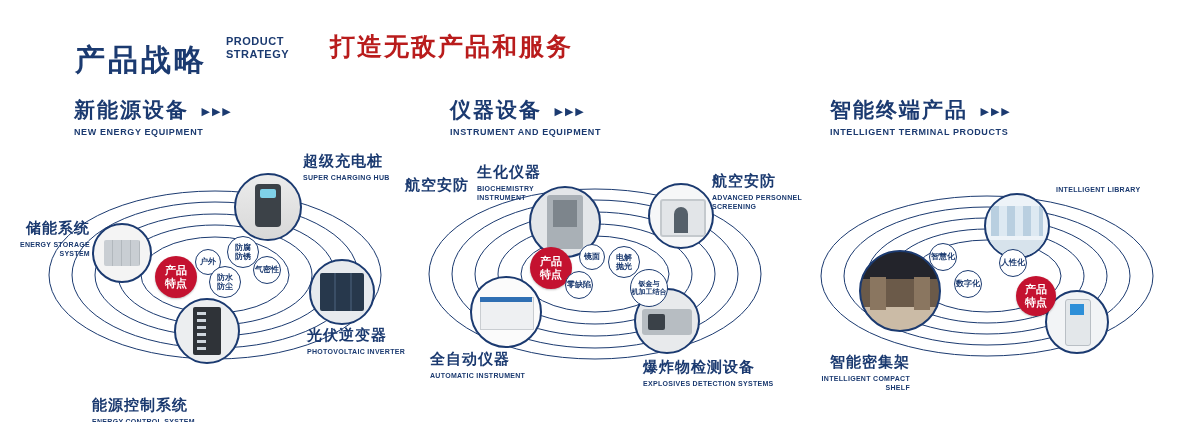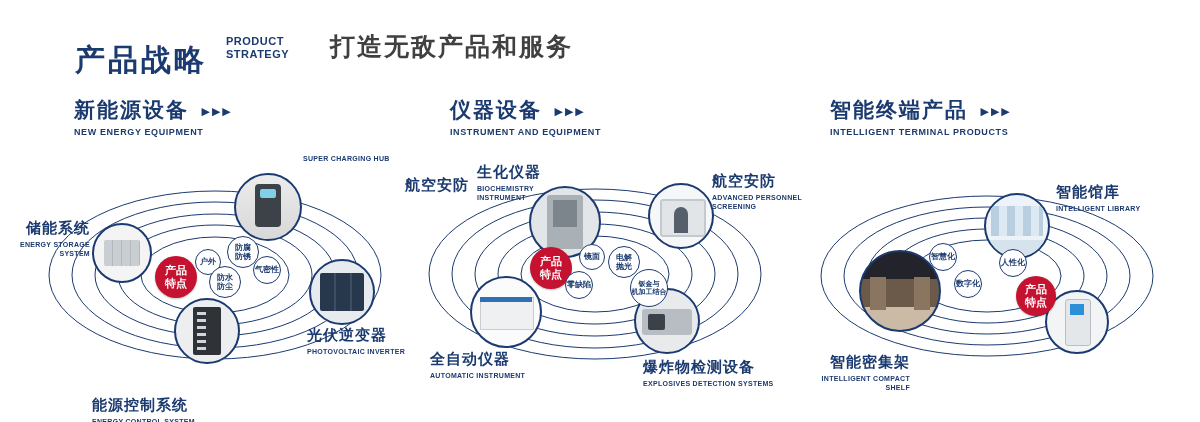--- a/index.html
+++ b/index.html
@@ -3,21 +3,21 @@
 <meta charset="utf-8">
 <style>
   * { margin:0; padding:0; box-sizing:border-box; }
   body { background:#ffffff; font-family:"Liberation Sans", sans-serif; }
   .page { position:relative; width:1200px; height:422px; background:#ffffff; overflow:hidden; }
   .abs { position:absolute; }
 
   
   .brand-title { left:75px; top:40px; font-size:30px; font-weight:bold; color:#1b3a70; letter-spacing:3px; }
   .brand-sub { left:226px; top:35px; font-size:11px; font-weight:bold; color:#1b3a70; line-height:1.15; letter-spacing:0.5px; }
-  .tagline { left:330px; top:30px; font-size:25px; font-weight:bold; color:#404040; letter-spacing:2px; }
+  .tagline { left:330px; top:30px; font-size:25px; font-weight:bold; color:#b91c1c; letter-spacing:2px; }
 
   
   .sec-head .zh { display:inline-block; font-size:21px; font-weight:bold; color:#1b3a70; letter-spacing:2px; }
   .sec-head .arrows { display:inline-block; font-size:11px; color:#1b3a70; letter-spacing:2px; margin-left:8px; transform:translateY(-2px); }
   .sec-head .en { font-size:9px; font-weight:bold; color:#1b3a70; letter-spacing:0.6px; margin-top:3px; }
 
   .orbits { position:absolute; }
   .orbits ellipse { fill:none; stroke:#1b3a70; stroke-width:1; }
 
   
@@ -103,20 +103,21 @@
     <ellipse cx="175" cy="89" rx="97" ry="50"></ellipse>
     <ellipse cx="175" cy="89" rx="74" ry="38"></ellipse>
   </svg>
 
   <div class="pc img-charging" style="left:234px; top:173px; width:68px; height:68px;"></div>
   <div class="pc img-storage" style="left:92px; top:223px; width:60px; height:60px;"></div>
   <div class="pc img-inverter" style="left:309px; top:259px; width:66px; height:66px;"></div>
   <div class="pc img-control" style="left:174px; top:298px; width:66px; height:66px;"></div>
 
   <div class="plabel" style="left:303px; top:152px; width:110px;">
+    <div class="zh">超级充电桩</div>
     <div class="en">SUPER CHARGING HUB</div>
   </div>
   <div class="plabel right" style="left:12px; top:219px; width:78px;">
     <div class="zh">储能系统</div>
     <div class="en">ENERGY STORAGE SYSTEM</div>
   </div>
   <div class="plabel" style="left:307px; top:326px; width:110px;">
     <div class="zh">光伏逆变器</div>
     <div class="en">PHOTOVOLTAIC INVERTER</div>
   </div>
@@ -193,21 +194,20 @@
     <ellipse cx="175" cy="84" rx="120" ry="58"></ellipse>
     <ellipse cx="175" cy="84" rx="97" ry="47"></ellipse>
     <ellipse cx="175" cy="84" rx="74" ry="36"></ellipse>
   </svg>
 
   <div class="pc img-library" style="left:984px; top:193px; width:66px; height:66px;"></div>
   <div class="pc img-shelf" style="left:859px; top:250px; width:82px; height:82px;"></div>
   <div class="pc img-kiosk" style="left:1045px; top:290px; width:64px; height:64px;"></div>
 
   <div class="plabel" style="left:1056px; top:183px; width:110px;">
-    <div class="zh">智能馆库</div>
     <div class="en">INTELLIGENT LIBRARY</div>
   </div>
   <div class="plabel right" style="left:800px; top:327px; width:110px;margin-top:26px;">
     <div class="zh">智能密集架</div>
     <div class="en">INTELLIGENT COMPACT SHELF</div>
   </div>
 
   <div class="badge" style="left:1016px; top:276px; width:40px; height:40px;">产品
 特点</div>
   <div class="bubble" style="left:929px; top:243px; width:28px; height:28px;">智慧化</div>

